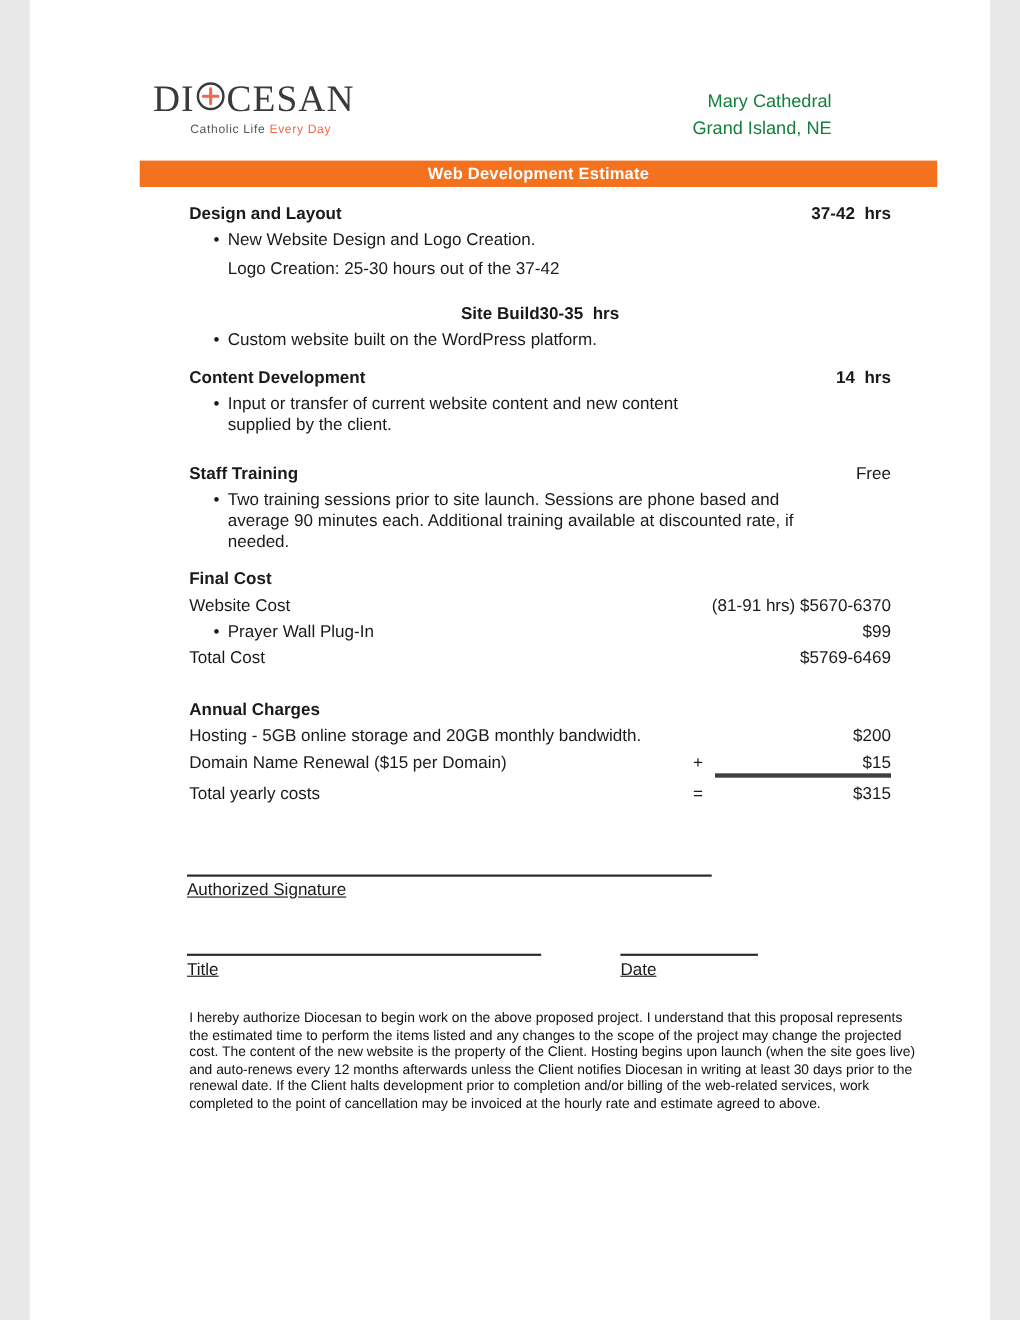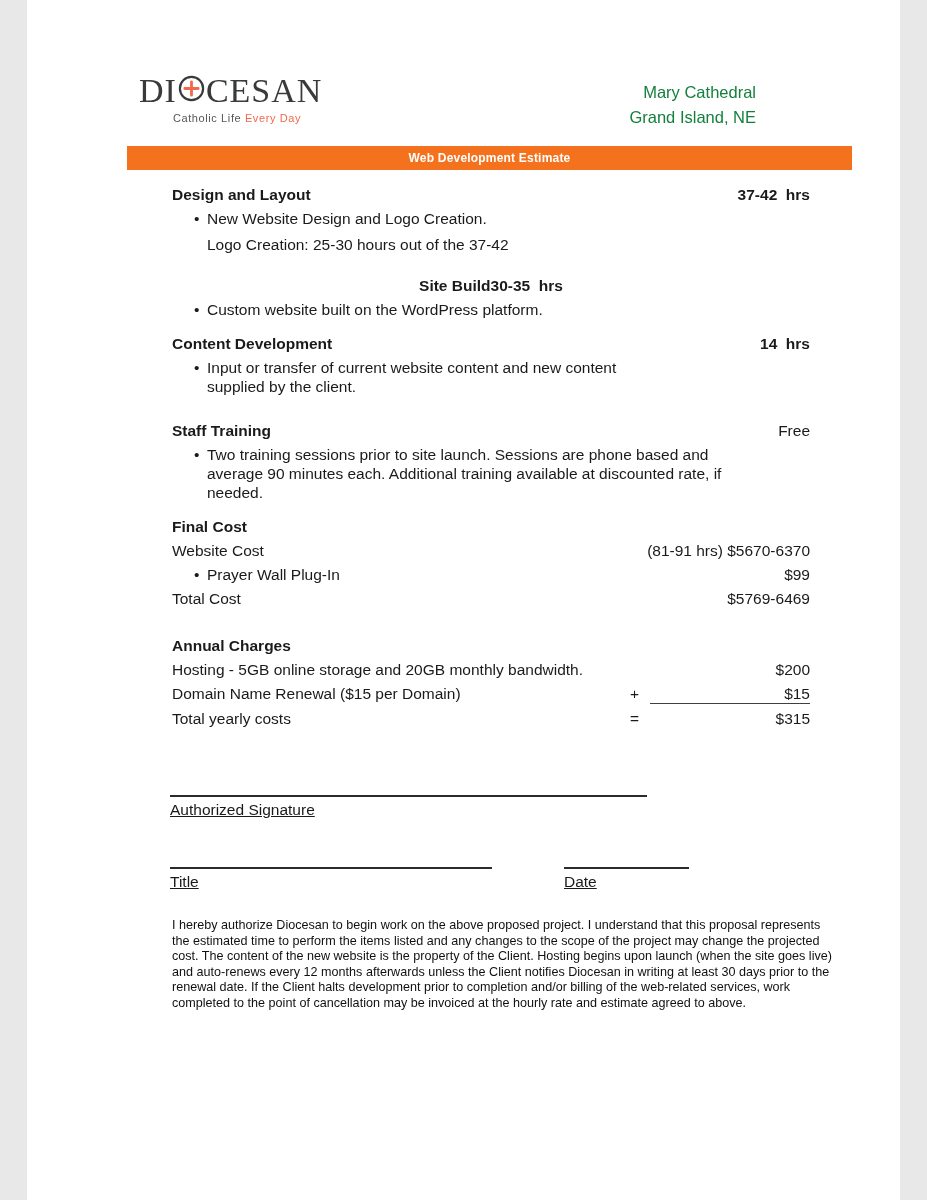--- a/index.html
+++ b/index.html
@@ -35,21 +35,21 @@
   .client{
     position:absolute;right:144px;top:80px;
     text-align:right;font-size:16.5px;line-height:24.5px;color:#15803d;
   }
 
   
   .banner{
     position:absolute;left:100px;top:146px;width:725px;height:24px;
     background:#f4711d;
     display:flex;align-items:center;justify-content:center;
-    color:#ffffff;font-weight:bold;font-size:12px;letter-spacing:0.2px;
+    color:#ffffff;font-weight:bold;font-size:15px;letter-spacing:0.2px;
   }
 
   
   .content{position:absolute;left:145px;top:182px;width:638px;font-size:15.5px;line-height:19px;}
   .sec-head{display:flex;justify-content:space-between;font-weight:bold;}
   .sec-head .val{white-space:pre;}
   .sec-head .val.normal{font-weight:normal;text-align:center;}
   .mt3{margin-top:3px;}
   .mt15{margin-top:15px;}
   .mt22{margin-top:22px;justify-content:center;}
@@ -63,21 +63,21 @@
   .cost-row{display:flex;justify-content:space-between;margin-top:5px;}
   .cost-row .lbl{flex:1;}
   .cost-row .lbl.indent{position:relative;padding-left:35px;}
   .cost-row .lbl.indent .marker{position:absolute;left:22px;top:0;}
   .cost-row .val{text-align:right;white-space:pre;}
 
   .an-row{display:flex;margin-top:5px;}
   .an-row .lbl{flex:1;}
   .an-row .op{width:20px;}
   .an-row .val{width:160px;text-align:right;}
-  .an-row .val.sumline{border-bottom:1px solid #404040;text-align:right;}
+  .an-row .val.sumline{border-bottom:4px solid #404040;text-align:right;}
 
   
   .sig-block{position:absolute;left:143px;top:795px;width:640px;font-size:15.5px;}
   .sig-line{border-top:2px solid #2b2b2b;height:0;}
   .sig-line.auth{width:477px;}
   .sig-label{margin-top:4px;text-decoration:underline;}
   .sig-row2{display:flex;margin-top:48px;}
   .sig-col-title{width:322px;}
   .sig-col-date{width:125px;margin-left:72px;}
   .sig-line.title{width:322px;}

